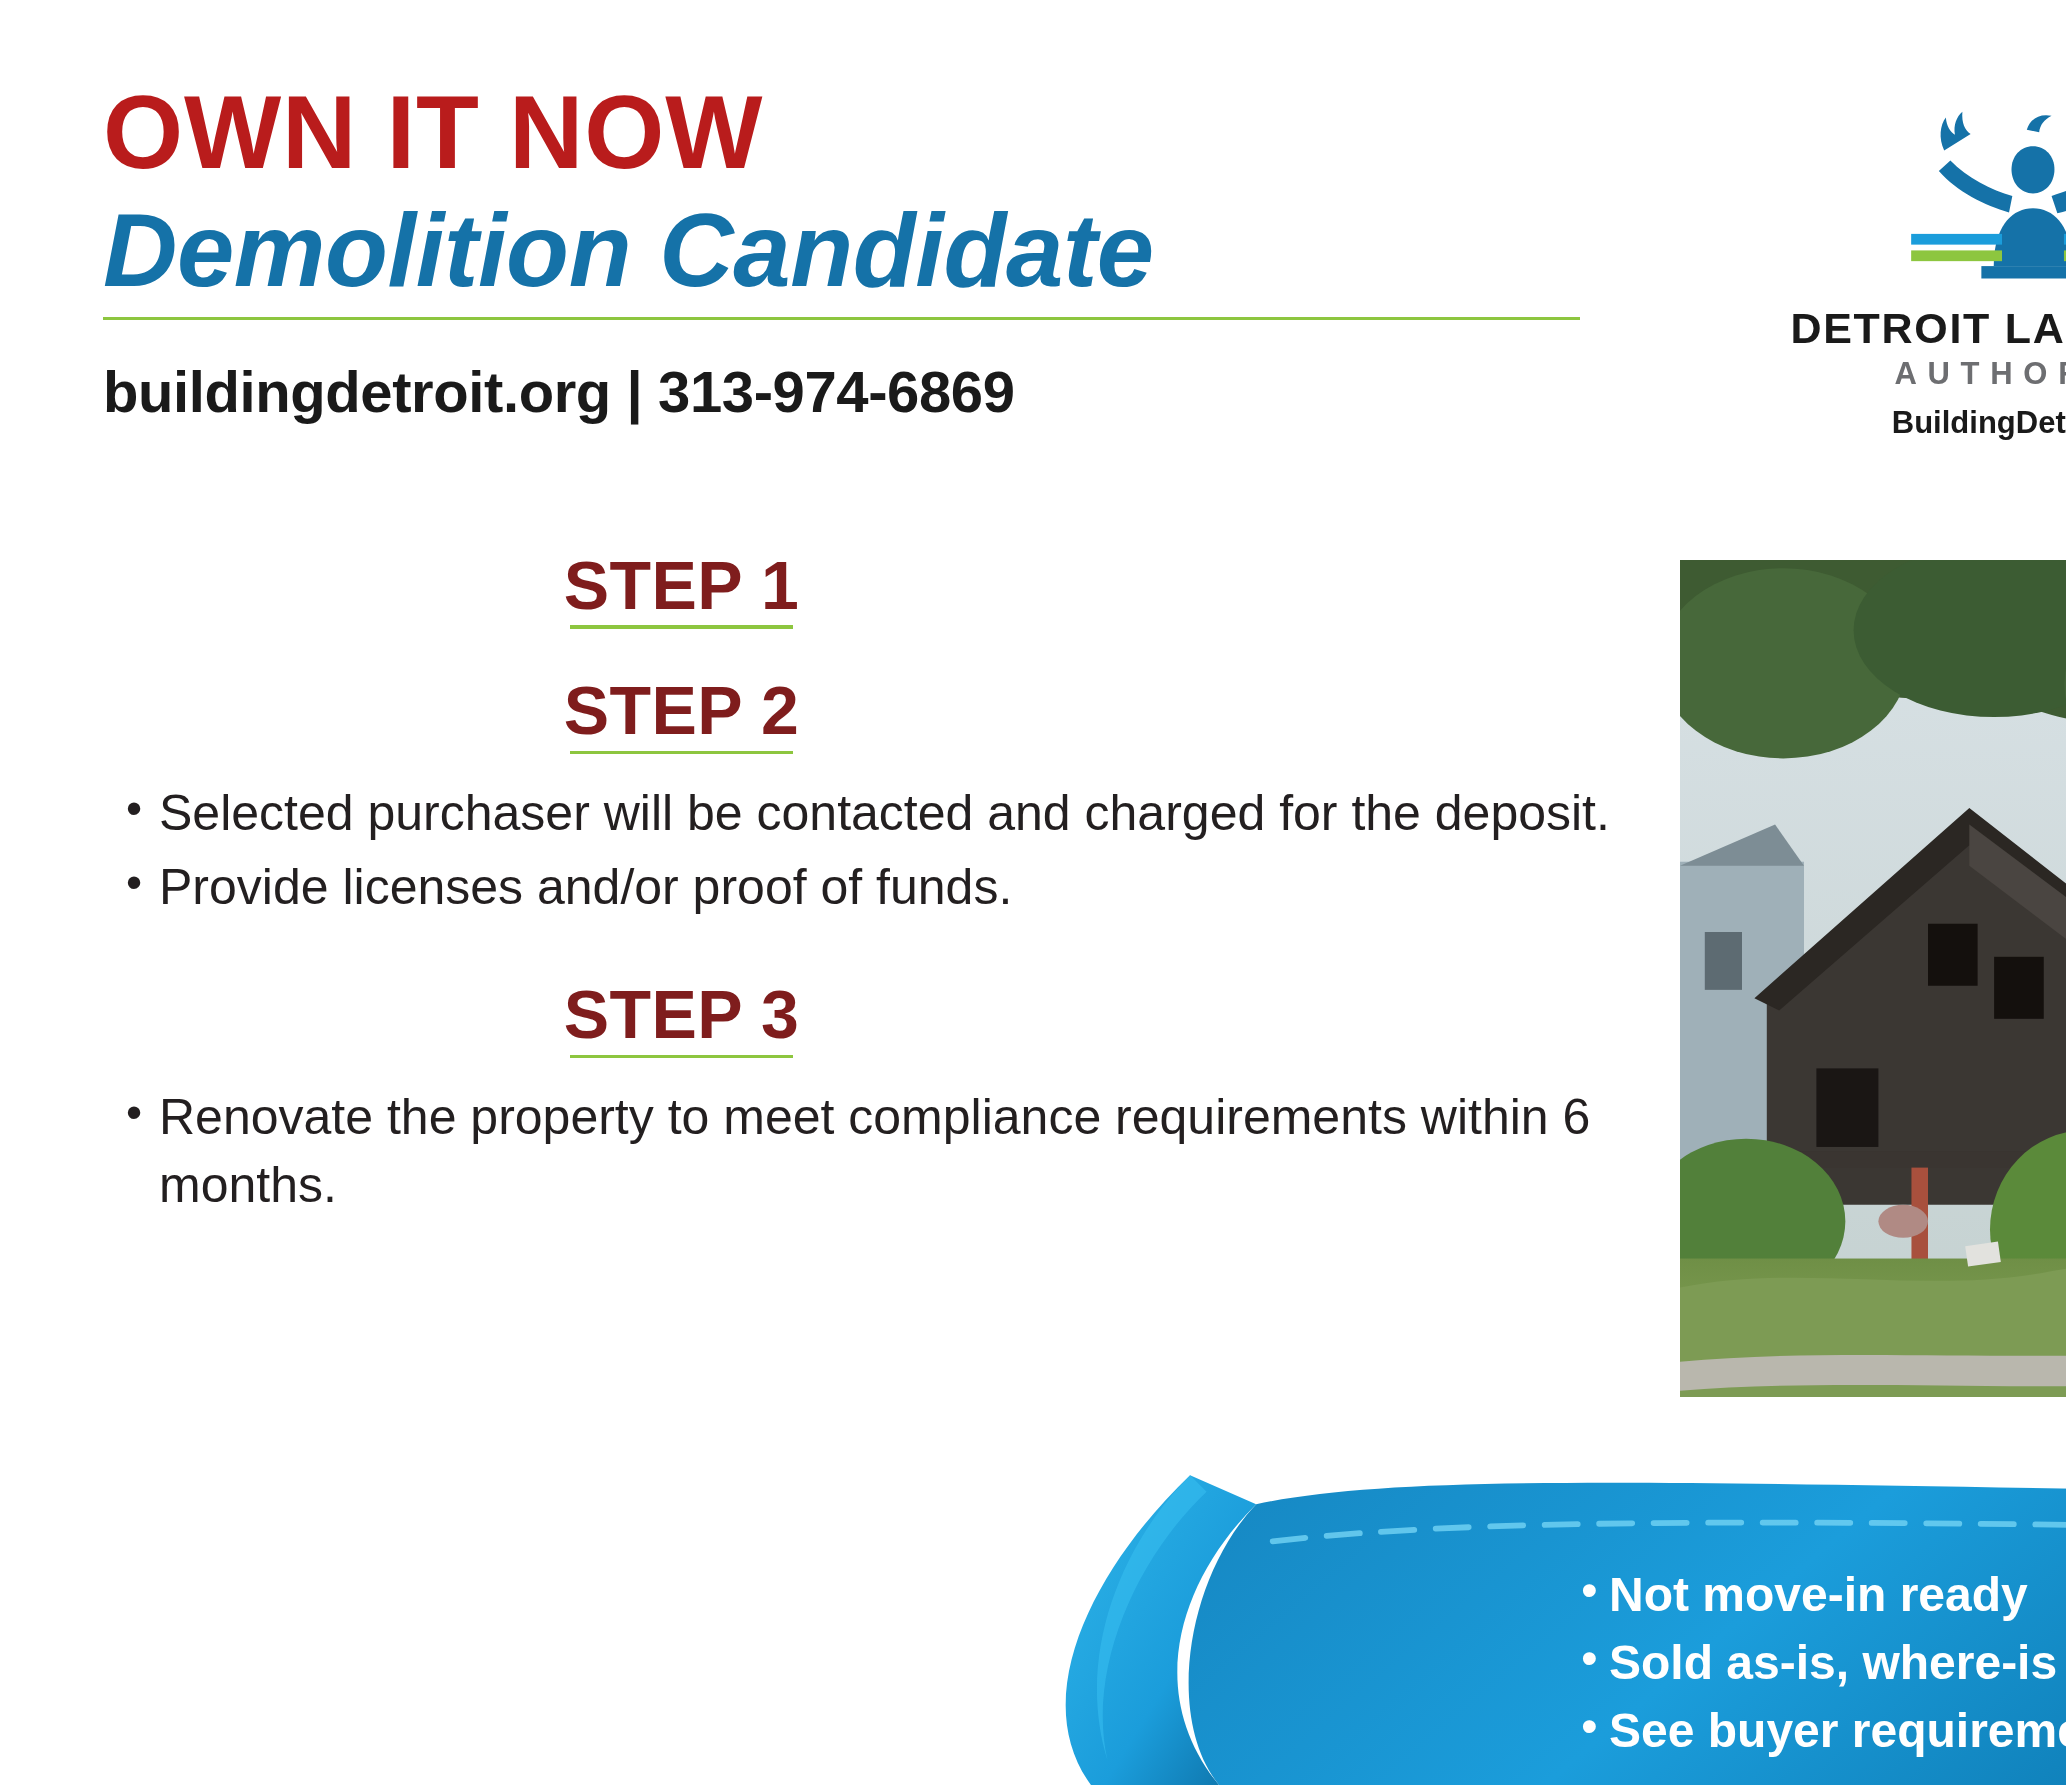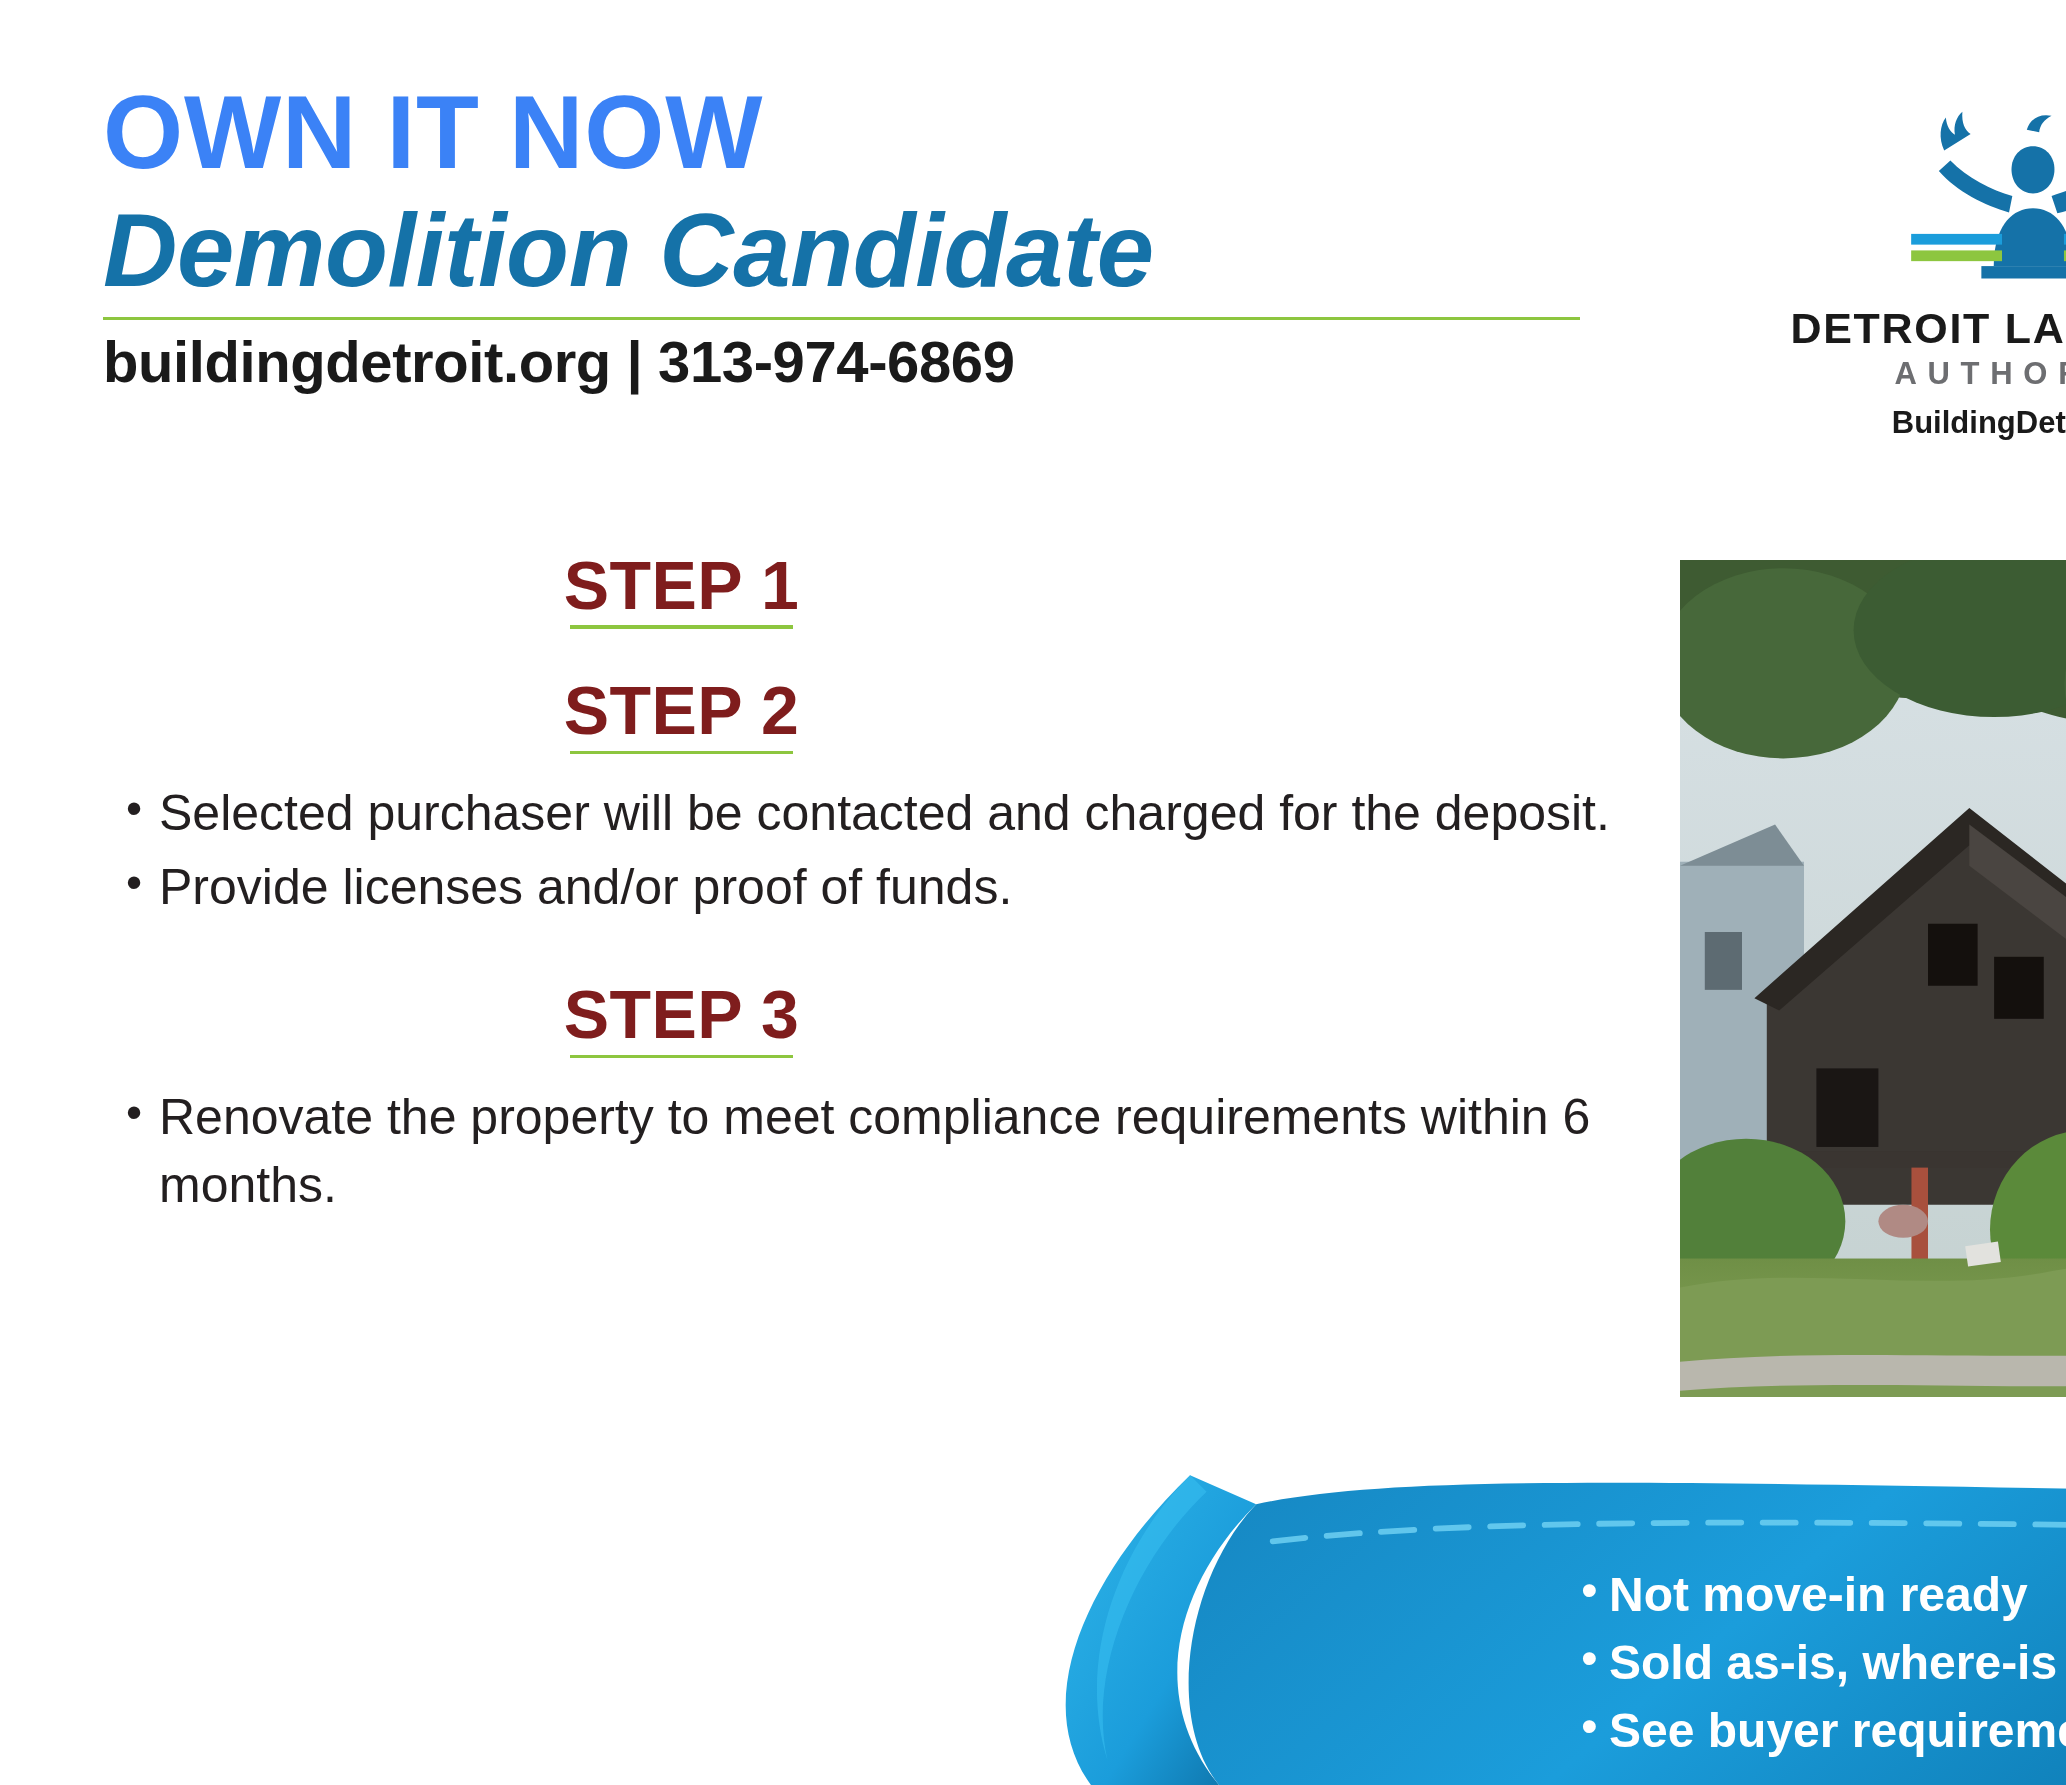--- a/index.html
+++ b/index.html
@@ -22,41 +22,41 @@
   .title-block {
     position: absolute;
     left: 103px;
     top: 81px;
     width: 1612px;
   }
   .title-main {
     font-size: 103px;
     font-weight: bold;
     letter-spacing: 0.8px;
-    color: #3b82f6;
+    color: #b91c1c;
     line-height: 1.0;
     font-family: "Liberation Sans", sans-serif;
   }
   .title-sub {
     font-size: 103px;
     font-weight: bold;
     font-style: italic;
     color: #1572a8;
     line-height: 1.08;
     margin-top: 10.7px;
     letter-spacing: -0.4px;
   }
   .title-rule {
     margin-top: 10.7px;
     width: 1477px;
     height: 3.7px;
     background: #8dc63f;
   }
   .contact-line {
-    margin-top: 8px;
+    margin-top: 38px;
     font-size: 58px;
     font-weight: bold;
     color: #1a1a1a;
     letter-spacing: -0.4px;
   }
 
   
   .logo-block {
     position: absolute;
     right: 93px;

